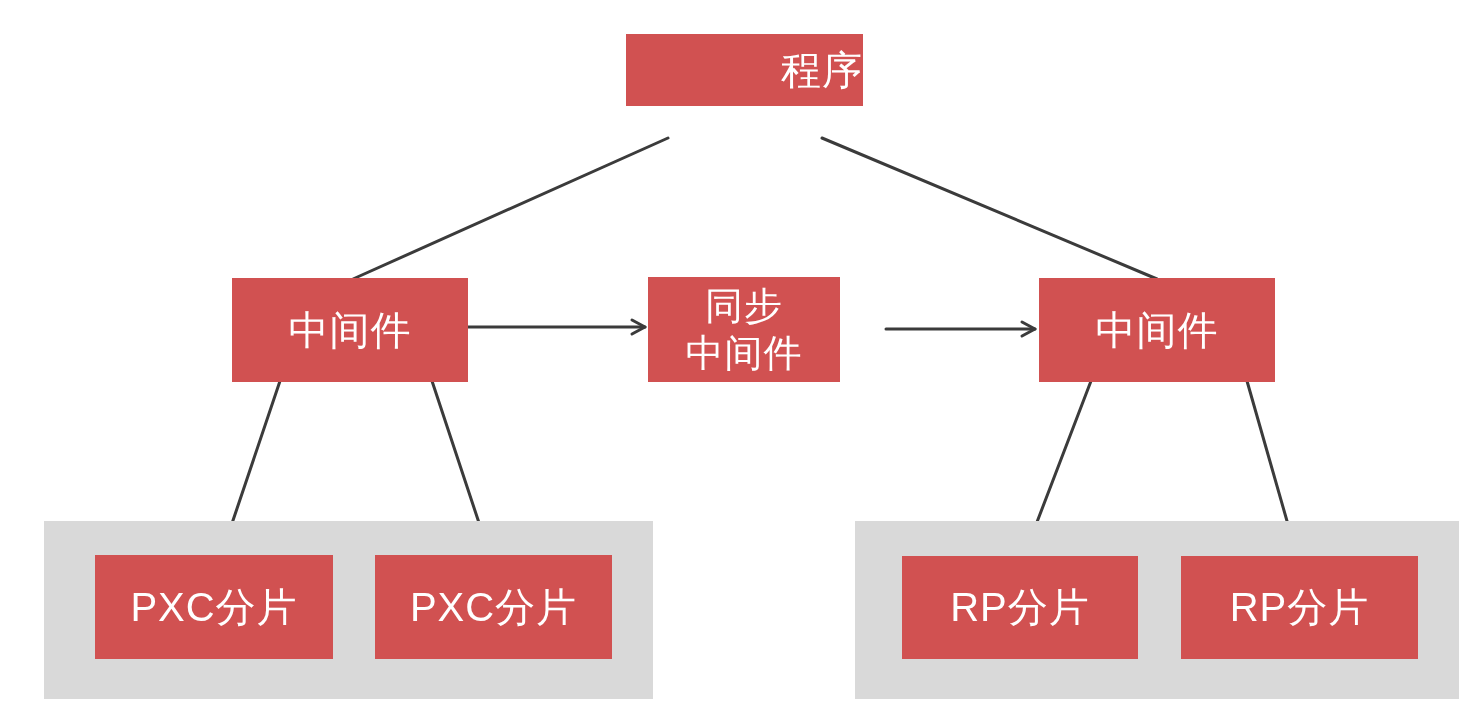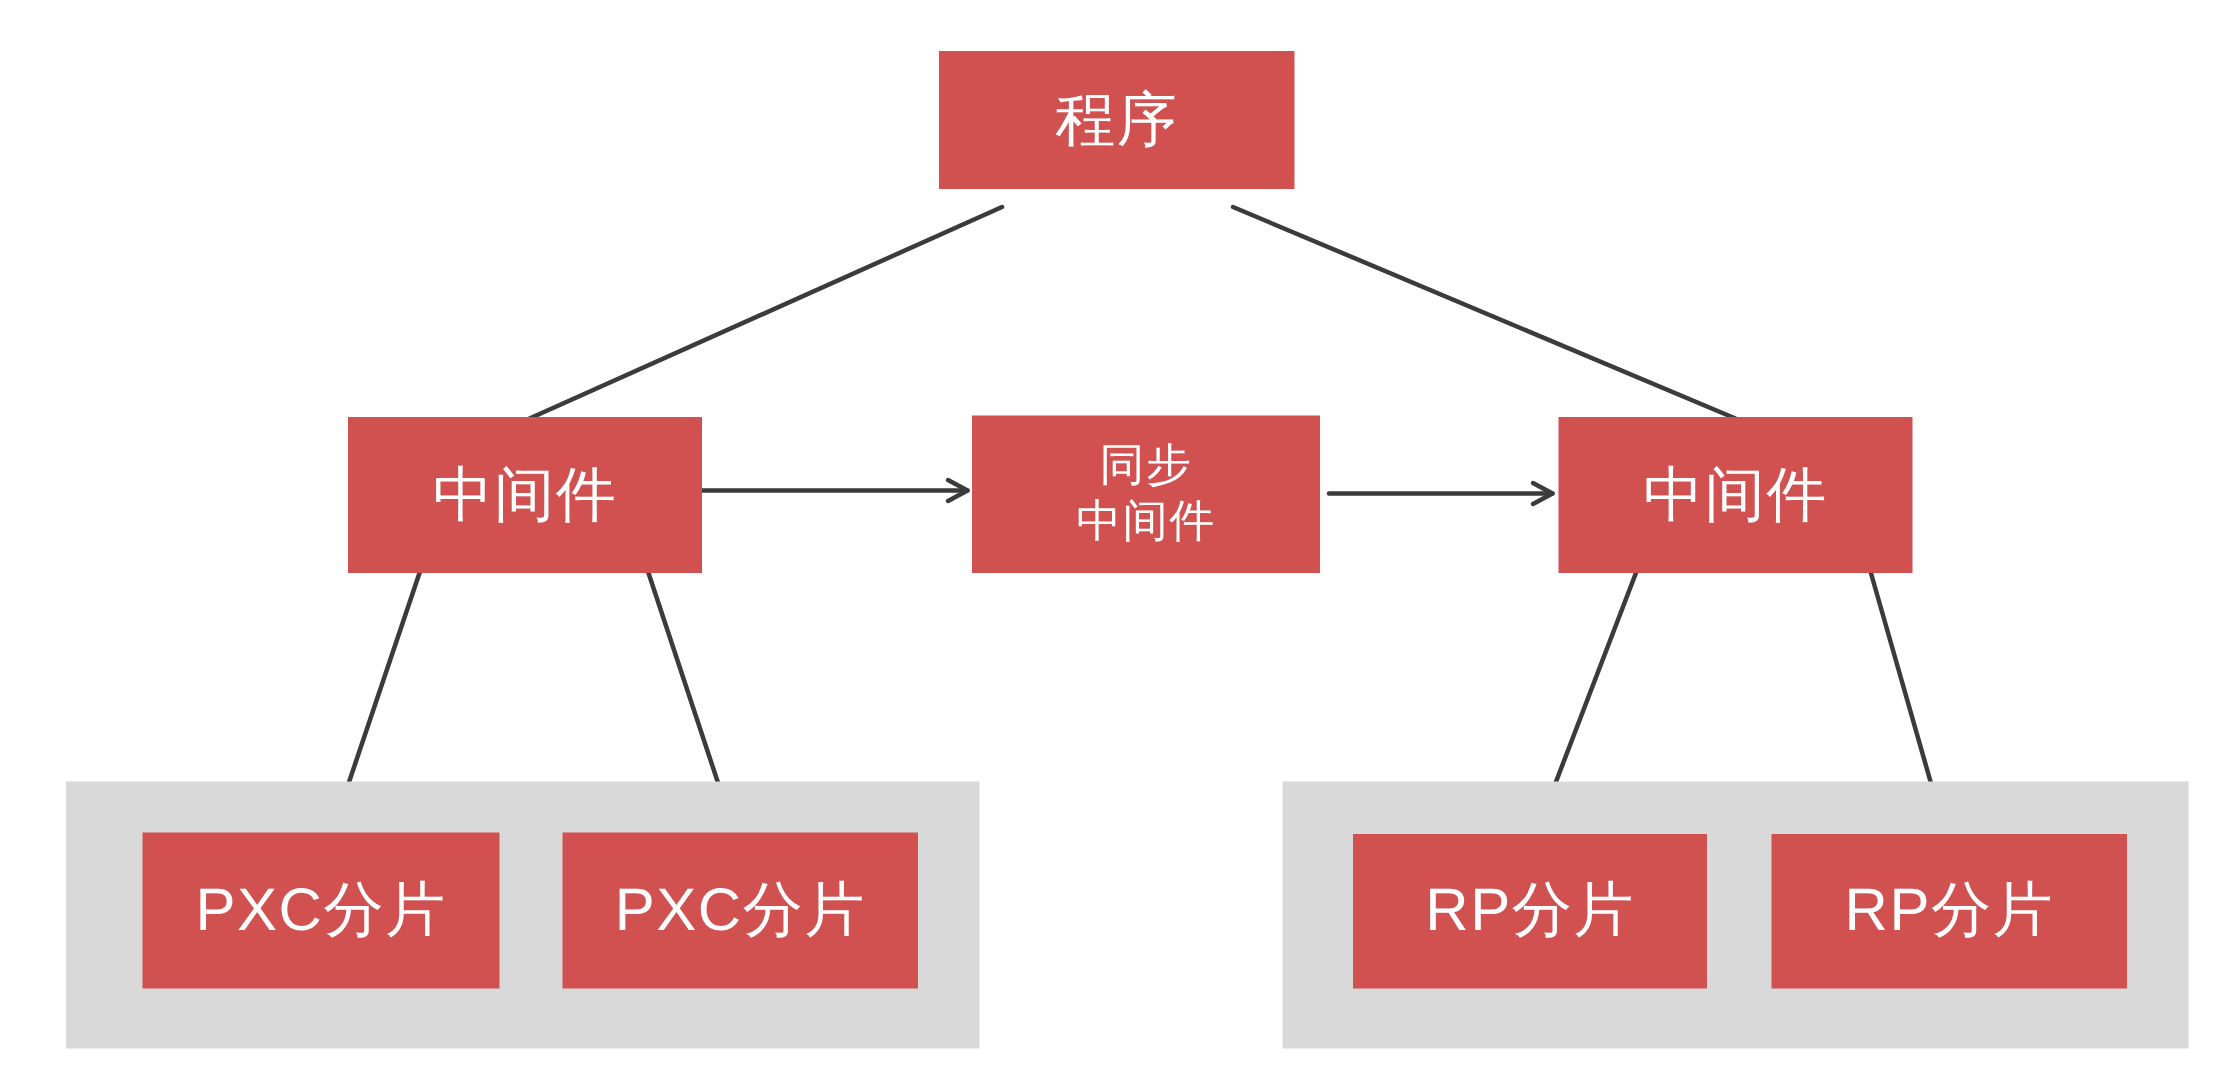--- a/index.html
+++ b/index.html
@@ -13,23 +13,23 @@
   .group{position:absolute;background:#d9d9d9;}
   .g-left{left:44px;top:521px;width:609px;height:178px;}
   .g-right{left:855px;top:521px;width:604px;height:178px;}
   .node{
     position:absolute;background:#d15151;color:#ffffff;
     display:flex;align-items:center;justify-content:center;
     font-size:40px;text-align:center;letter-spacing:1px;
     line-height:1.22;
   }
   .node .lbl{white-space:pre-line;}
-  .n-program{left:626px;top:34px;width:237px;height:92px;}
+  .n-program{left:626px;top:34px;width:237px;height:72px;justify-content:flex-end;}
   .n-mw-left{left:232px;top:278px;width:236px;height:104px;}
-  .n-sync{left:648px;top:277px;width:232px;height:105px;font-size:30px;}
+  .n-sync{left:648px;top:277px;width:192px;height:105px;font-size:38px;}
   .n-mw-right{left:1039px;top:278px;width:236px;height:104px;}
   .n-pxc1{left:95px;top:555px;width:238px;height:104px;}
   .n-pxc2{left:375px;top:555px;width:237px;height:104px;}
   .n-rp1{left:902px;top:556px;width:236px;height:103px;}
   .n-rp2{left:1181px;top:556px;width:237px;height:103px;}
 </style>
 </head>
 <body>
 
 <div class="canvas">

